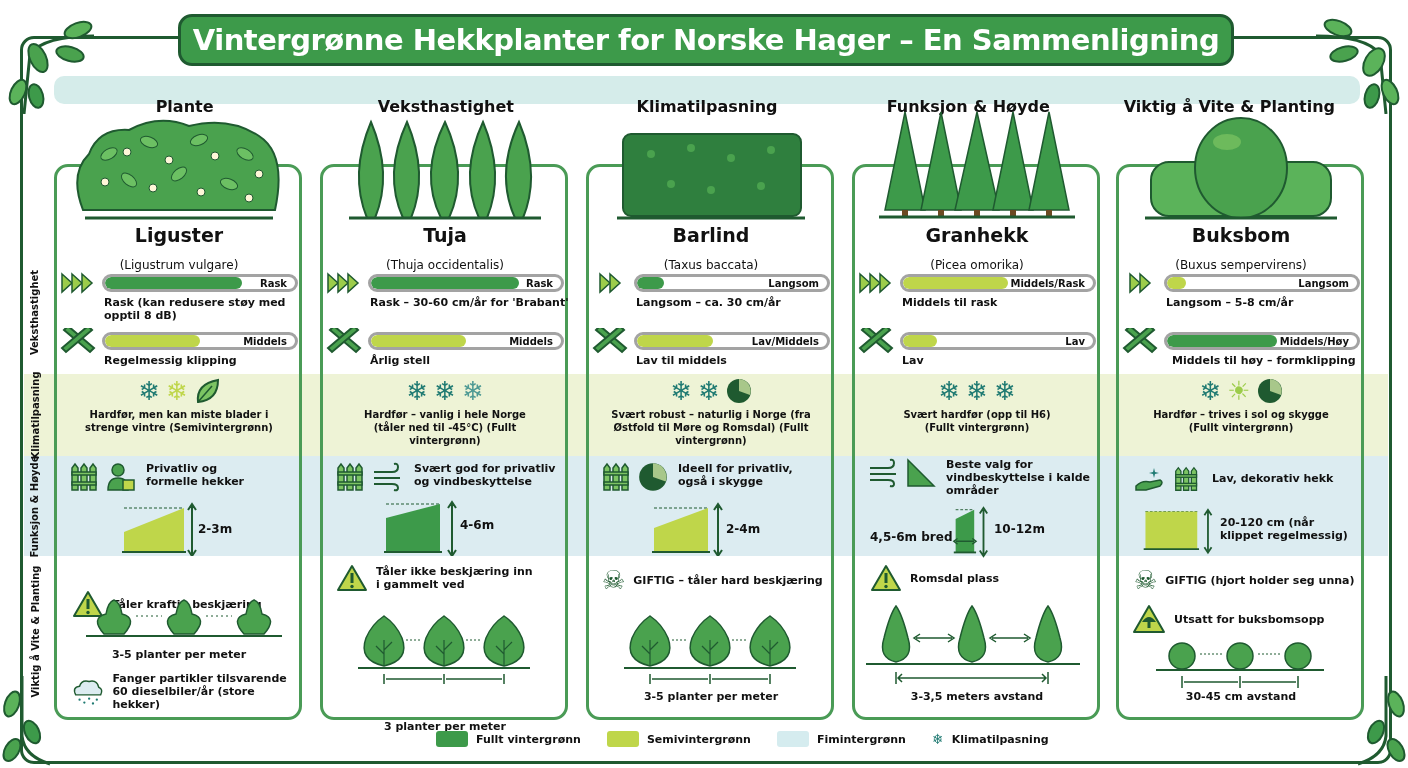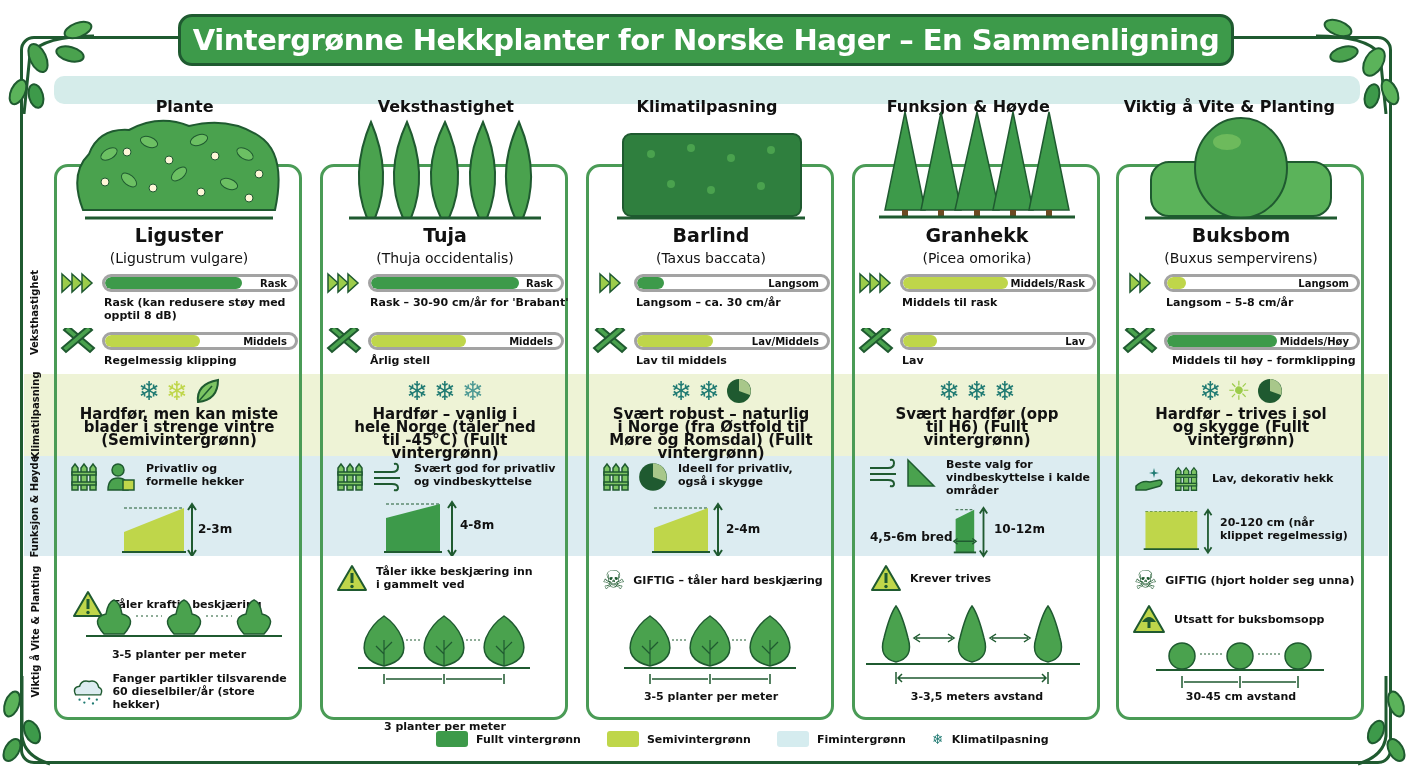--- a/index.html
+++ b/index.html
@@ -25,32 +25,32 @@
 
   .row-label { position: absolute; left: 24px; width: 22px; display: flex; align-items: center; justify-content: center; }
   .row-label span { transform: rotate(-90deg); white-space: nowrap; font-size: 10px; font-weight: bold; }
 
   .card { position: absolute; top: 164px; width: 248px; height: 556px;
     border: 3px solid #4a9b56; border-radius: 14px; }
   .col { position: absolute; top: 110px; width: 266px; }
 
   .plant-img { position: absolute; left: 50%; transform: translateX(-50%); top: 0; }
   .pname { position: absolute; top: 114px; width: 100%; text-align: center; font-weight: bold; font-size: 19px; }
-  .latin { position: absolute; top: 140px; width: 100%; text-align: center; font-size: 14px; }
+  .latin { position: absolute; top: 148px; width: 100%; text-align: center; font-size: 12px; }
 
   .meter-row { position: absolute; left: 14px; width: 240px; height: 20px; }
   .meter-icon { position: absolute; left: 0; top: -4px; width: 38px; height: 26px; }
   .meter { position: absolute; left: 42px; top: 0; width: 196px; height: 18px;
     border: 3px solid #a3a3a3; border-radius: 10px; background: #fff; overflow: hidden; }
   .meter .fill { position: absolute; left: 0; top: 0; bottom: 0; border-radius: 8px; }
   .meter .lbl { position: absolute; right: 8px; top: 0; font-size: 10px; font-weight: bold; line-height: 14px; }
   .meter-text { position: absolute; left: 58px; width: 200px; font-size: 11px; font-weight: bold; line-height: 13px; }
 
   .climate-icons { position: absolute; top: 268px; width: 100%; display: flex; justify-content: center; gap: 6px; }
-  .climate-text { position: absolute; top: 298px; width: 100%; text-align: center; font-size: 15px; font-weight: bold; line-height: 13px; }
+  .climate-text { position: absolute; top: 298px; width: 100%; text-align: center; font-size: 10px; font-weight: bold; line-height: 13px; }
 
   .func-row { position: absolute; top: 352px; left: 14px; right: 10px; display: flex; align-items: flex-start; gap: 6px; }
   .func-text { font-size: 11px; font-weight: bold; line-height: 13px; }
   .height-diag { position: absolute; top: 390px; left: 0; width: 100%; height: 56px; }
   .h-label { position: absolute; font-size: 12px; font-weight: bold; }
 
   .warn-row { position: absolute; left: 14px; right: 8px; display: flex; align-items: center; gap: 8px; }
   .warn-text { font-size: 11px; font-weight: bold; line-height: 13px; }
   .spacing { position: absolute; left: 0; width: 100%; }
   .spacing-label { position: absolute; width: 100%; text-align: center; font-size: 11px; font-weight: bold; }
@@ -272,21 +272,21 @@
           <path d="M2 4 L12 13 L2 22Z"></path>
           <path d="M12 4 L22 13 L12 22Z"></path>
           <path d="M22 4 L32 13 L22 22Z"></path>
         </g>
       </svg>
     <div class="meter">
         <div class="fill" style="width:78%;background:#3d9a4a"></div>
         <span class="lbl">Rask</span>
       </div>
   </div>
-  <div class="meter-text" style="top:186px">Rask – 30-90 cm/år for 'Brabant'</div>
+  <div class="meter-text" style="top:186px">Rask – 30-60 cm/år for 'Brabant'</div>
 
   <div class="meter-row" style="top:222px">
     <svg class="meter-icon" viewBox="0 0 38 26">
         <g stroke="#1f5a30" stroke-width="2" fill="#4aa24e">
           <path d="M4 2 L30 24 L34 20 L8 -2Z"></path>
           <path d="M32 2 L6 24 L2 20 L28 -2Z"></path>
         </g>
       </svg>
     <div class="meter">
         <div class="fill" style="width:50%;background:#bfd64a"></div>
@@ -320,21 +320,21 @@
         </g>
       </svg>
     <div class="func-text" style="width:150px;margin-left:4px">Svært god for privatliv og vindbeskyttelse</div>
   </div>
   <svg class="height-diag" viewBox="0 0 266 56">
     <line x1="74" y1="4" x2="128" y2="4" stroke="#1f5a30" stroke-dasharray="3 2"></line>
     <path d="M74 52 L74 18 L128 4 L128 52Z" fill="#3d9a4a"></path>
     <line x1="72" y1="52" x2="130" y2="52" stroke="#1f5a30" stroke-width="2"></line>
     <path d="M140 4 L140 54 M136 8 L140 2 L144 8 M136 50 L140 56 L144 50" stroke="#1f5a30" stroke-width="2" fill="none"></path>
   </svg>
-  <div class="h-label" style="top:408px;left:148px">4-8m</div>
+  <div class="h-label" style="top:408px;left:148px">4-6m</div>
 
   <div class="warn-row" style="top:454px;left:24px">
     <svg width="32" height="28" viewBox="0 0 32 28">
         <path d="M16 2 L30 26 H2Z" fill="#bfd64a" stroke="#1f5a30" stroke-width="2" stroke-linejoin="round"></path>
         <rect x="14.5" y="9" width="3" height="10" fill="#1f5a30"></rect>
         <circle cx="16" cy="22.5" r="1.7" fill="#1f5a30"></circle>
       </svg>
     <span class="warn-text" style="width:160px">Tåler ikke beskjæring inn i gammelt ved</span>
   </div>
   <svg class="spacing" style="top:504px" height="72" viewBox="0 0 266 72">
@@ -537,21 +537,21 @@
   </svg>
   <div class="h-label" style="top:412px;left:150px">10-12m</div>
   <div class="h-label" style="top:420px;left:26px">4,5-6m bred</div>
 
   <div class="warn-row" style="top:454px;left:26px">
     <svg width="32" height="28" viewBox="0 0 32 28">
         <path d="M16 2 L30 26 H2Z" fill="#bfd64a" stroke="#1f5a30" stroke-width="2" stroke-linejoin="round"></path>
         <rect x="14.5" y="9" width="3" height="10" fill="#1f5a30"></rect>
         <circle cx="16" cy="22.5" r="1.7" fill="#1f5a30"></circle>
       </svg>
-    <span class="warn-text">Krever trives</span>
+    <span class="warn-text">Romsdal plass</span>
   </div>
   <svg class="spacing" style="top:494px" height="82" viewBox="0 0 266 82">
     <g fill="#4aa24e" stroke="#1f5a30" stroke-width="1.5">
       <path d="M52 58 Q34 54 40 34 Q46 10 52 2 Q58 10 64 34 Q70 54 52 58Z"></path>
       <path d="M128 58 Q110 54 116 34 Q122 10 128 2 Q134 10 140 34 Q146 54 128 58Z"></path>
       <path d="M204 58 Q186 54 192 34 Q198 10 204 2 Q210 10 216 34 Q222 54 204 58Z"></path>
     </g>
     <path d="M72 34 H108 M76 30 L70 34 L76 38 M104 30 L110 34 L104 38" stroke="#1f5a30" stroke-width="1.5" fill="none"></path>
     <path d="M148 34 H184 M152 30 L146 34 L152 38 M180 30 L186 34 L180 38" stroke="#1f5a30" stroke-width="1.5" fill="none"></path>
     <line x1="22" y1="60" x2="236" y2="60" stroke="#1f5a30" stroke-width="2"></line>

